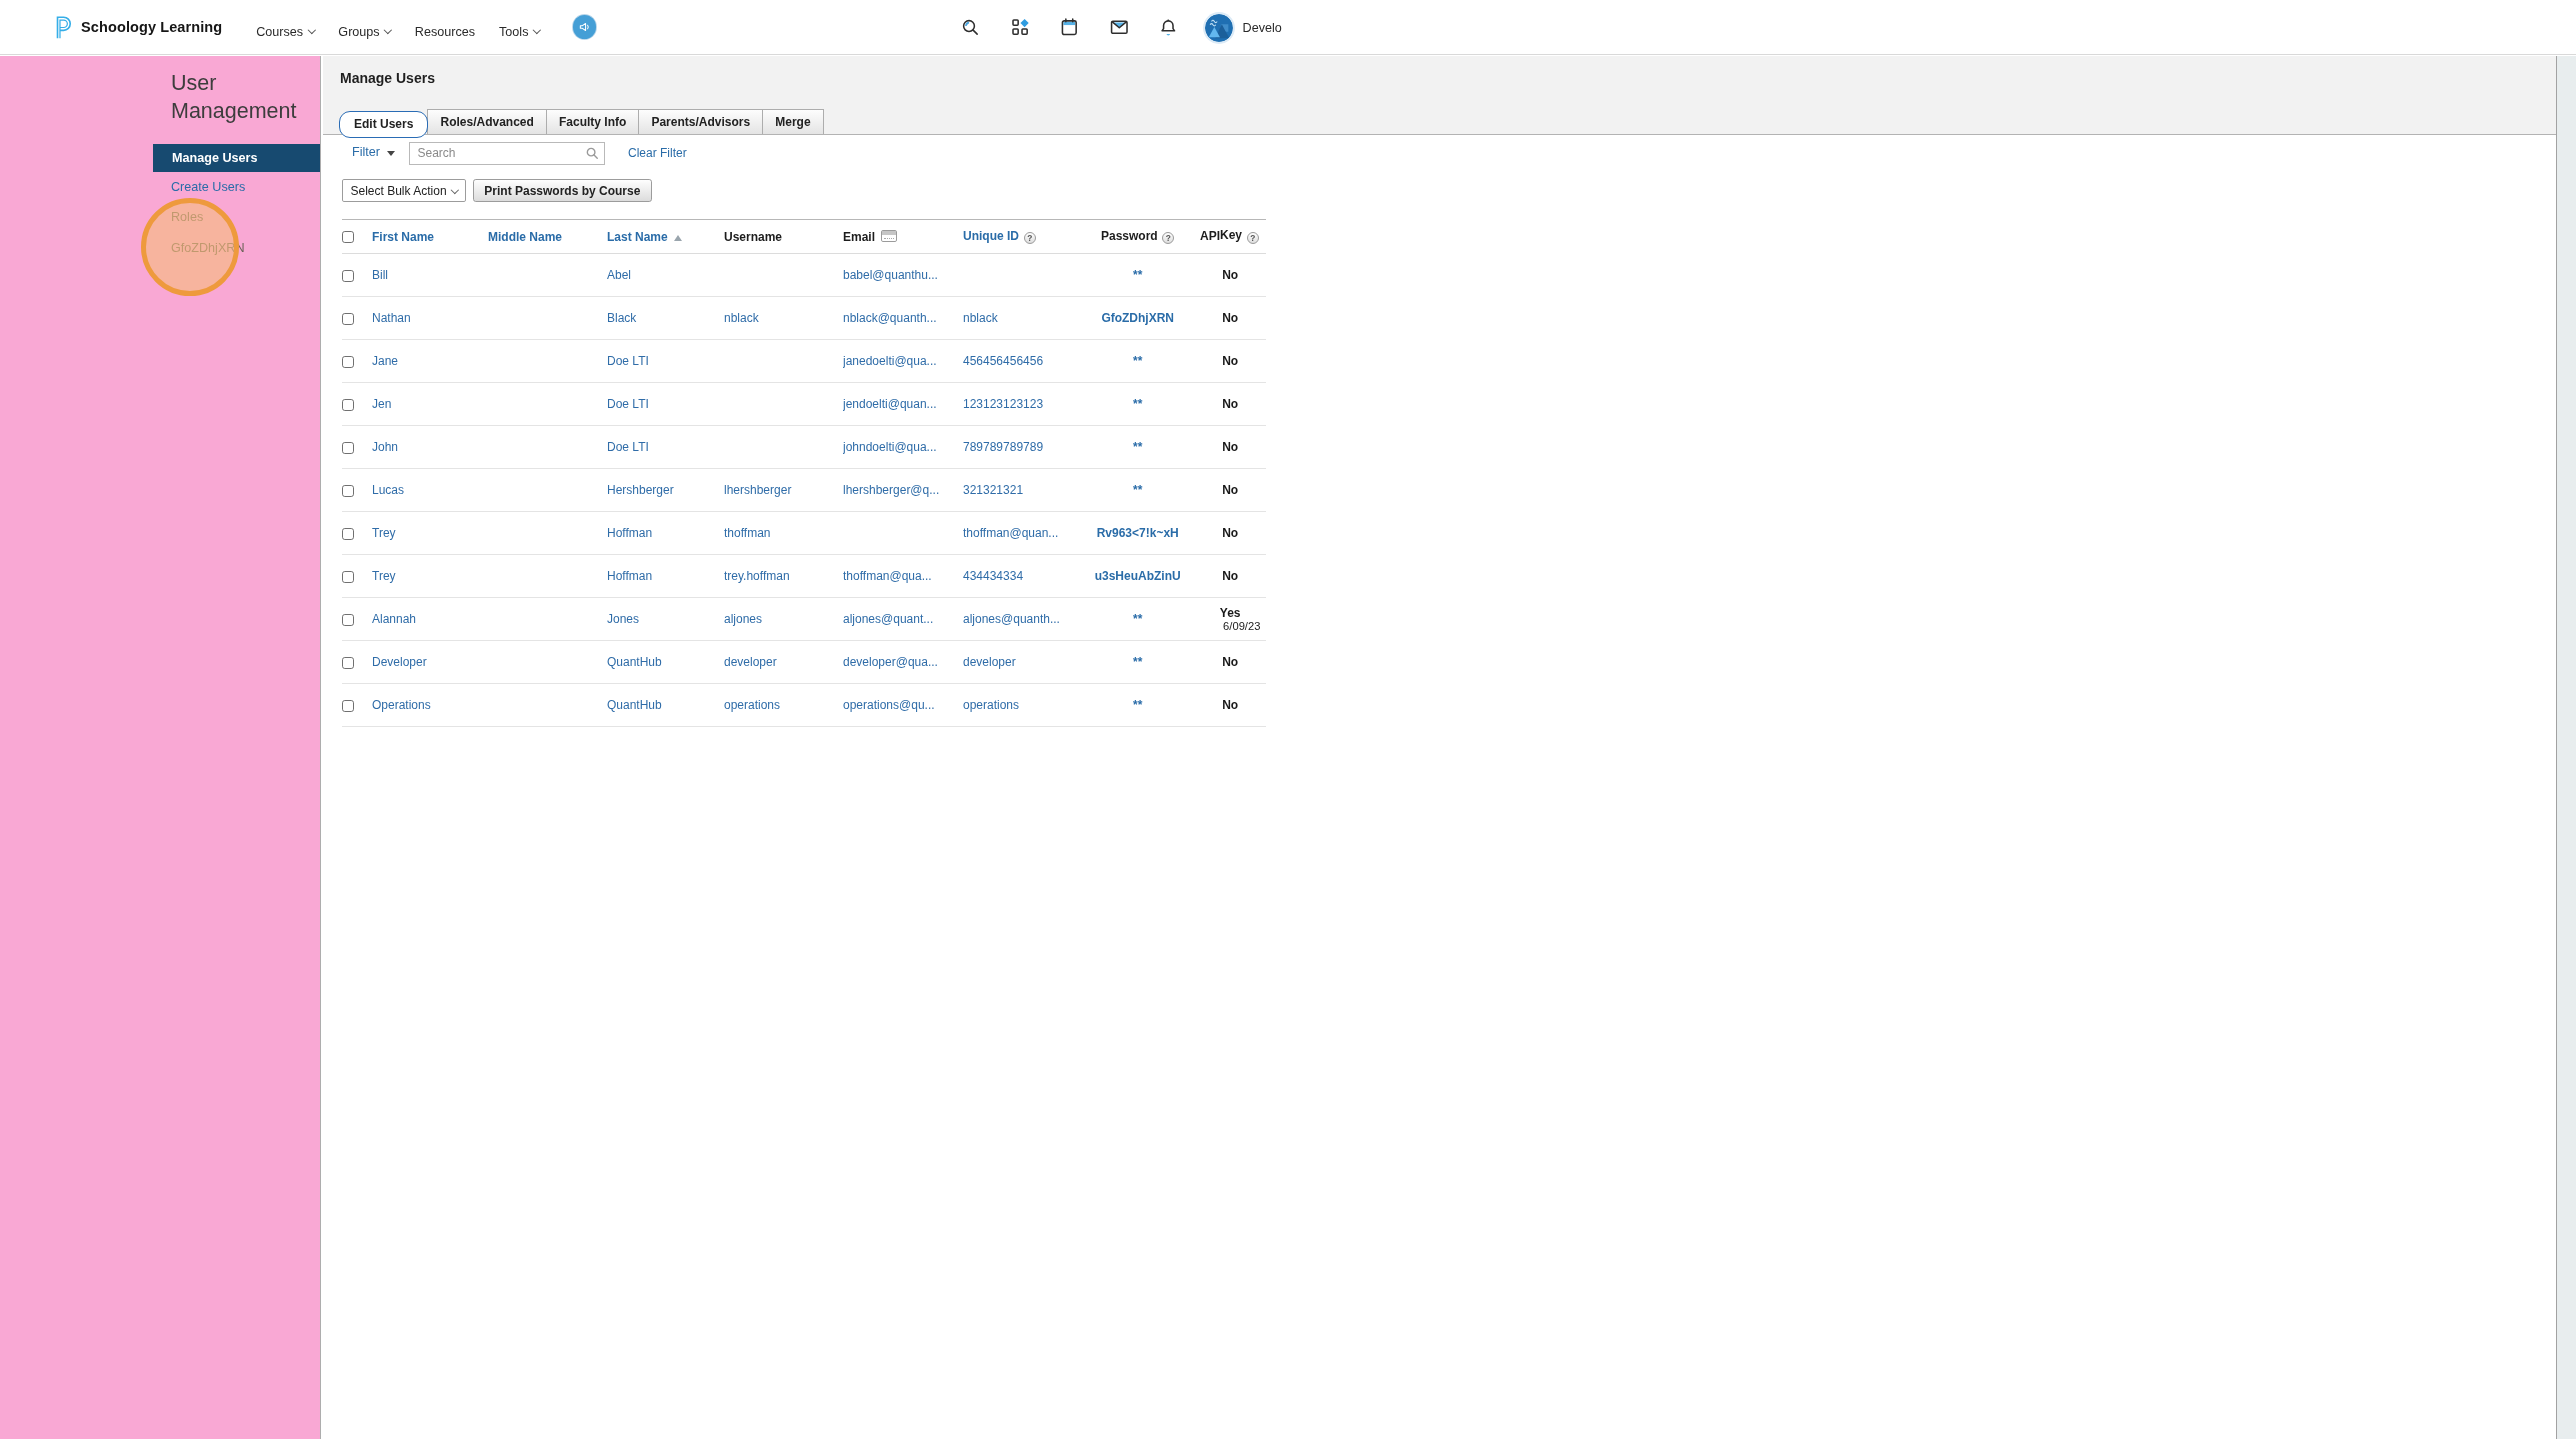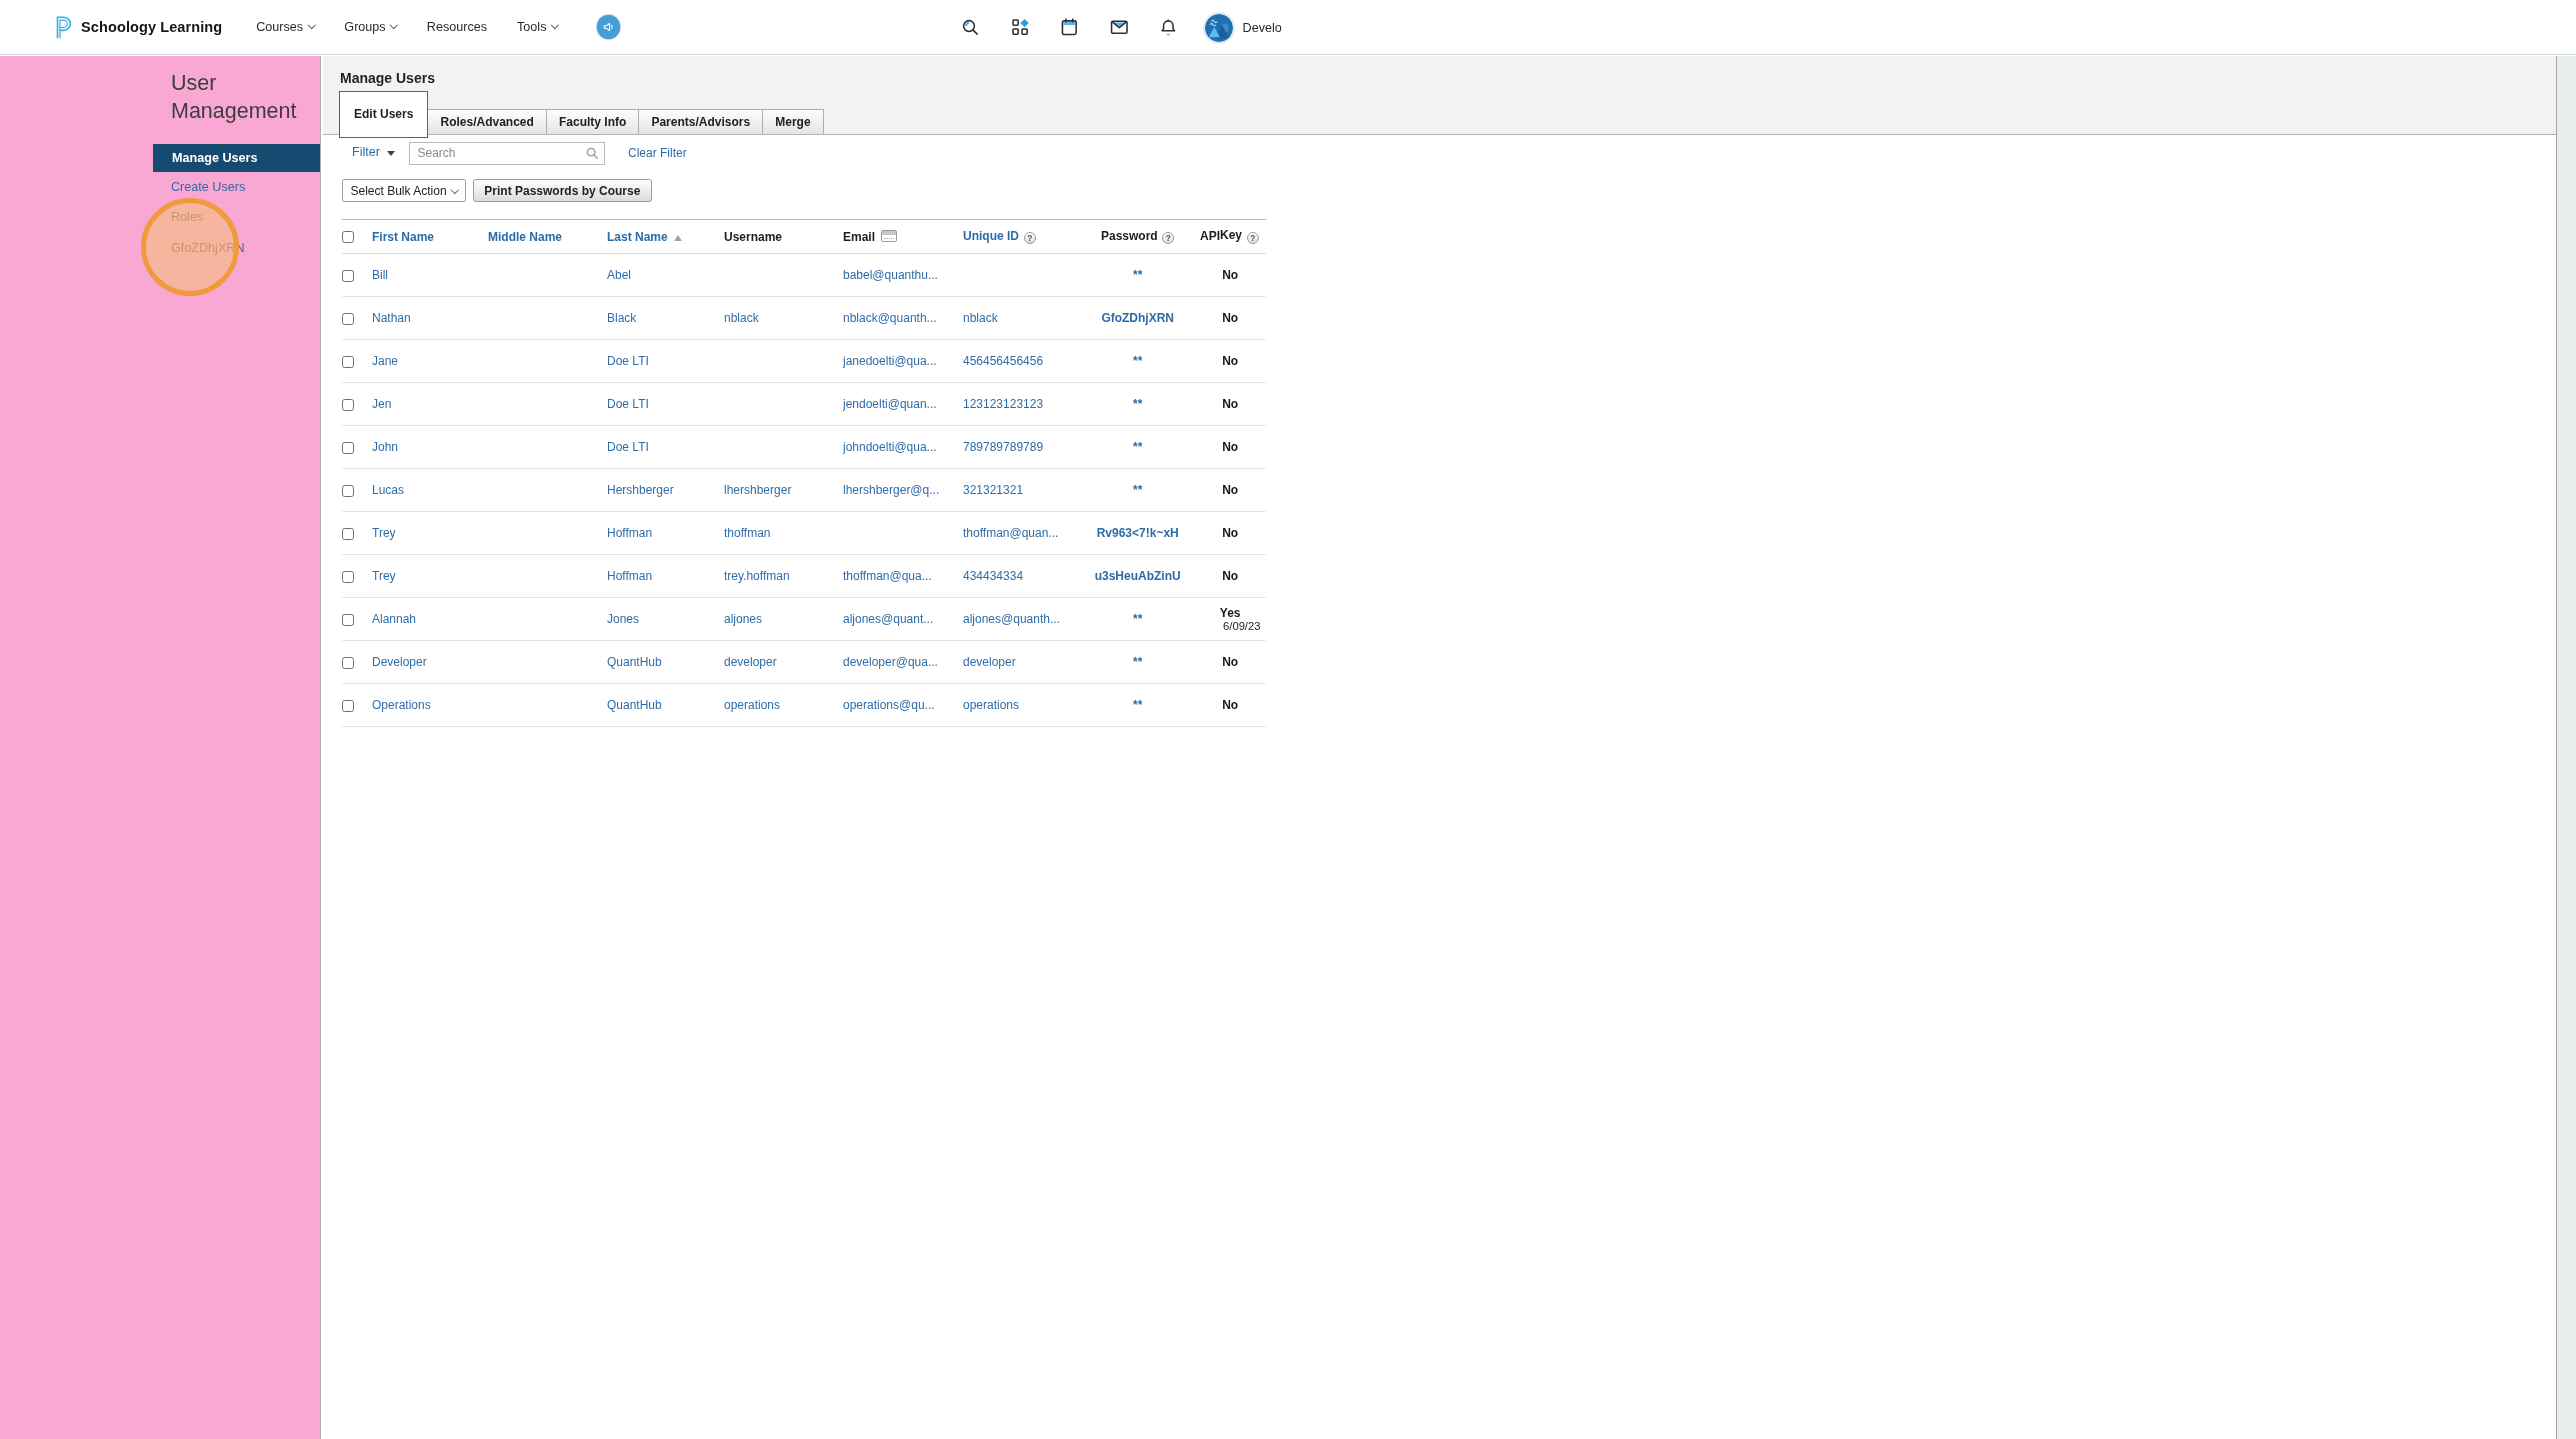--- a/index.html
+++ b/index.html
@@ -4,21 +4,21 @@
 <style>
   * { box-sizing: border-box; margin: 0; padding: 0; }
   html,body { width:1288px; height:720px; overflow:hidden;
     font-family:"Liberation Sans", sans-serif; background:#fff; }
 
   
   .topnav { position:absolute; top:0; left:0; right:0; height:55px; background:#fff;
     border-bottom:0.9px solid #d9d9d9; display:flex; align-items:center; z-index:10; }
   .brand { display:flex; align-items:center; gap:8.4px; margin-left:53px; }
   .brand-text { font-size:14.5px; font-weight:700; color:#161616; letter-spacing:0.1px; }
-  .menus { display:flex; align-items:center; gap:30px; margin-left:34px; }
+  .menus { display:flex; align-items:flex-end; gap:24px; margin-left:34px; }
   .menu-item { display:flex; align-items:center; gap:5.6px; font-size:12.6px; color:#2a2a2a; cursor:pointer; }
   .chev { width:5.6px; height:5.6px; border-right:1.5px solid #555; border-bottom:1.5px solid #555;
     transform:rotate(45deg); margin-top:-3.7px; }
   .badge { width:23.4px; height:23.4px; border-radius:50%; background:#459fd6; margin-left:9.4px;
     display:flex; align-items:center; justify-content:center; box-shadow:0 0 0 0.9px #b9d6ea; }
   .nav-right { position:absolute; left:960px; top:0; height:55px; display:flex; align-items:center; gap:29px; }
   .nav-icon { width:20.6px; height:20.6px; display:block; cursor:pointer; }
   .user-chip { display:flex; align-items:center; gap:9.4px; margin-left:-2.8px; }
   .avatar { width:28px; height:28px; border-radius:50%; overflow:hidden;
     box-shadow:0 0 0 1.9px #dcebf7; }
@@ -40,22 +40,22 @@
     pointer-events:none; z-index:3; }
 
   
   .content { position:absolute; top:56px; left:323px; right:19.7px; bottom:0; background:#fff; overflow:hidden; }
   .content-top { position:relative; height:79px; background:#f2f2f2; border-bottom:1.9px solid #b3b3b3; }
   .page-title { position:absolute; left:17px; top:14px; font-size:14px; font-weight:700; color:#1f1f1f; }
   .tabbar { position:absolute; left:16px; bottom:0; display:flex; align-items:flex-end; }
   .tab { height:25px; display:flex; align-items:center; padding:0 12px;
     background:linear-gradient(#fdfdfd,#e4e4e4); border:0.9px solid #adadad; border-bottom:none;
     margin-right:-0.9px; font-size:12px; font-weight:700; color:#222; cursor:pointer; white-space:nowrap; }
-  .tab.active { height:47px; margin-bottom:-3.7px; background:#fff; border:1.9px solid #2a6cb5;
-    border-radius:0; z-index:2; padding:0 14px; }
+  .tab.active { height:27px; margin-bottom:-3.7px; background:#fff; border:1.9px solid #2a6cb5;
+    border-radius:11px; z-index:2; padding:0 14px; }
   .content-body { position:relative; background:#fff; height:641px; }
 
   .filter-label { position:absolute; left:29px; top:10.3px; font-size:12.6px; color:#2a6ca8;
     display:flex; align-items:center; cursor:pointer; }
   .caret-down { width:0; height:0; border-left:4.2px solid transparent; border-right:4.2px solid transparent;
     border-top:5.6px solid #444; display:inline-block; margin-left:6.6px; margin-top:1.9px; }
   .search-wrap { position:absolute; left:86px; top:6.6px; width:196px; height:23.4px; }
   .search-input { width:100%; height:100%; border:0.9px solid #b9b9b9; padding:0 24px 0 7.5px;
     font-size:12px; color:#333; font-family:inherit; background:#fff; }
   .search-input::placeholder { color:#8a8a8a; }

